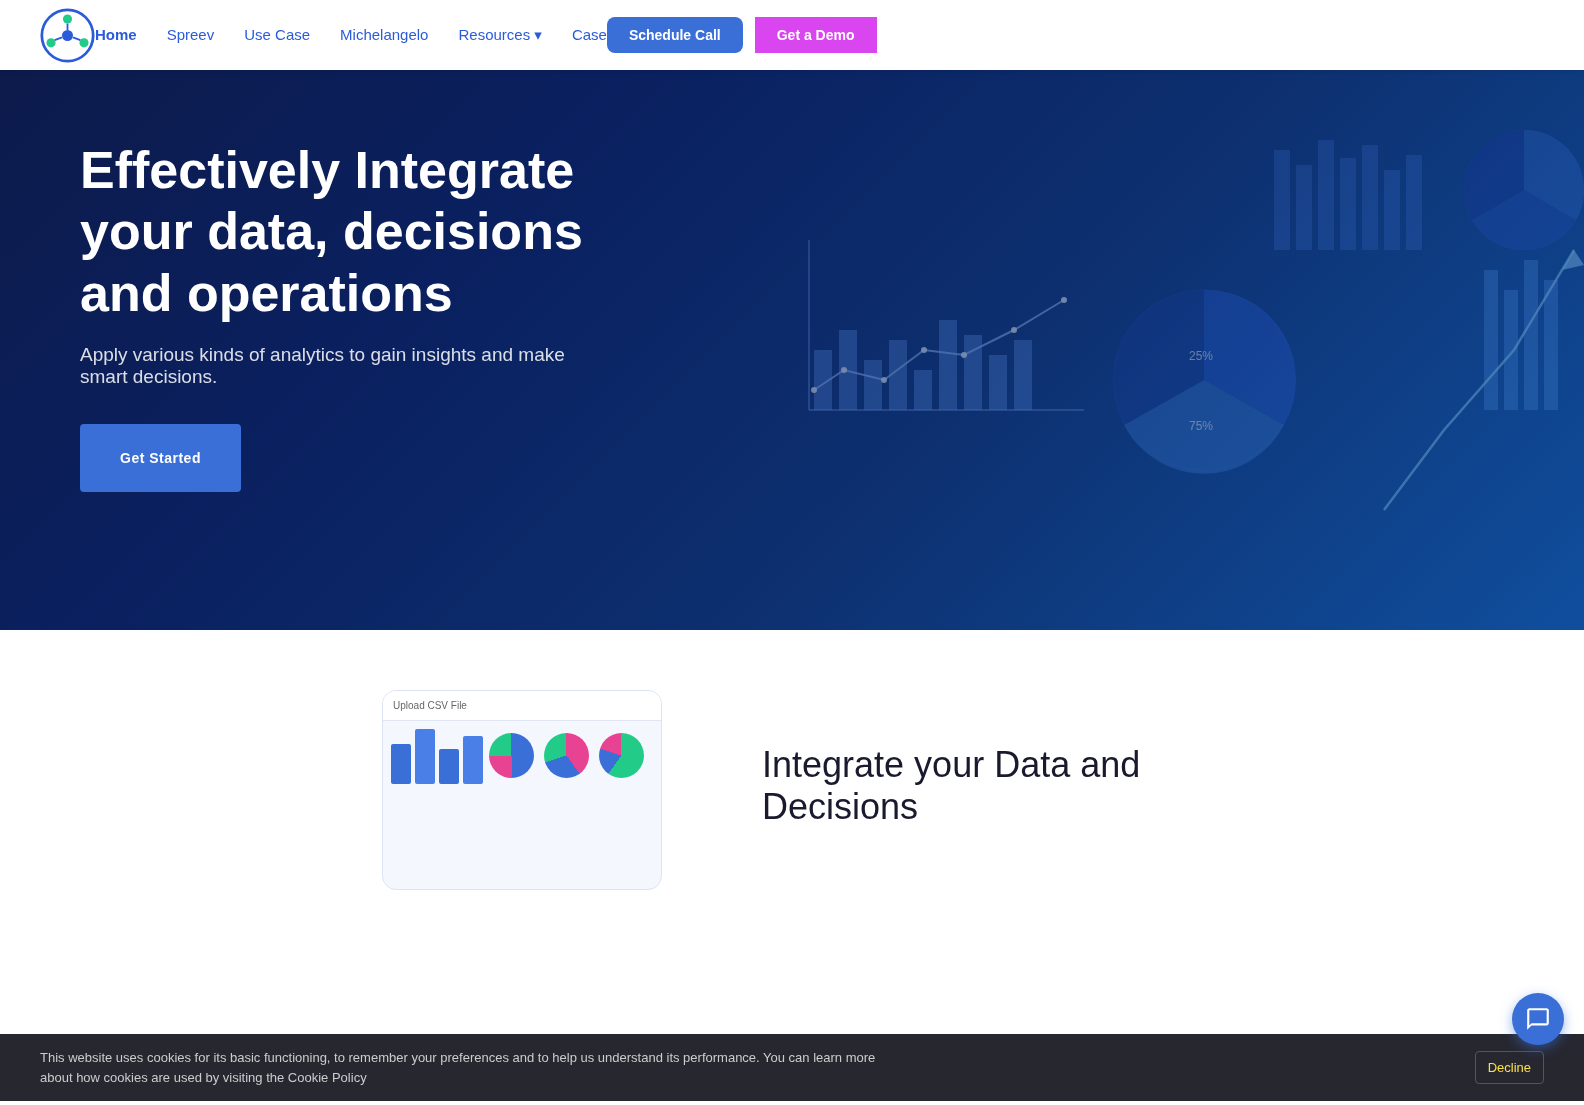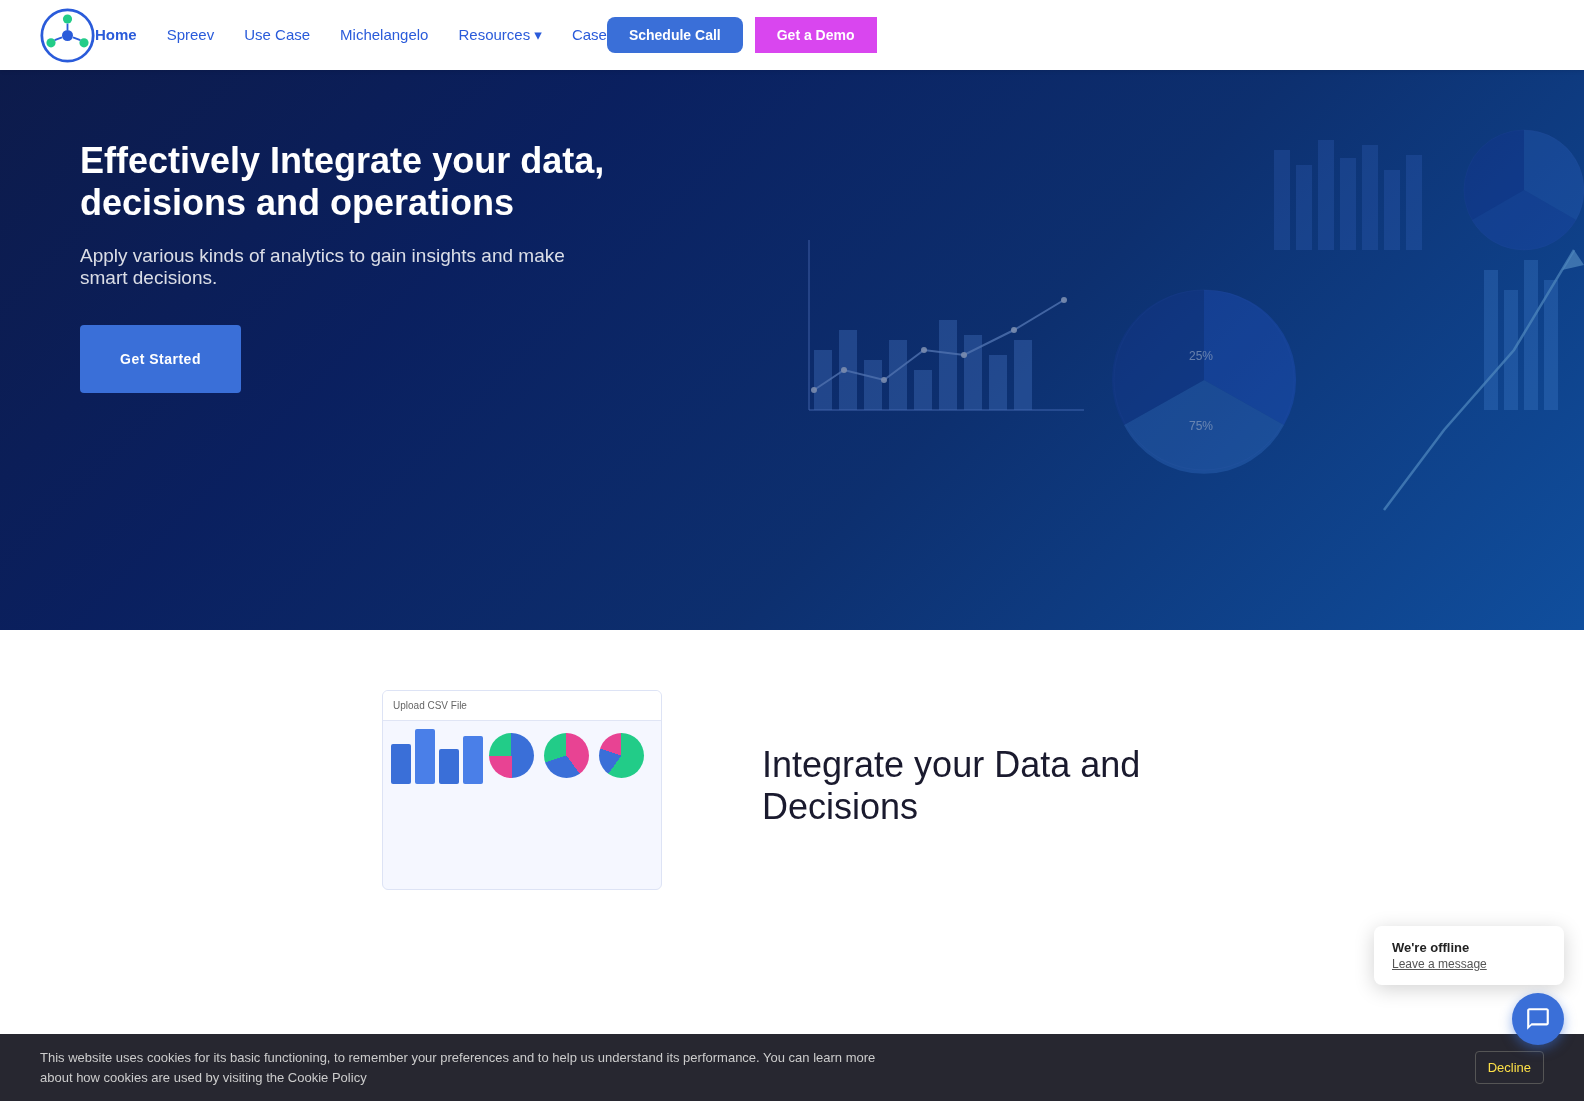--- a/index.html
+++ b/index.html
@@ -81,21 +81,21 @@
       background: linear-gradient(135deg, #0d1b4b 0%, #0a2060 30%, #0d3070 60%, #1050a0 100%);
       opacity: 0.97;
     }
     .hero-content {
       position: relative;
       z-index: 2;
       padding: 70px 80px;
       max-width: 740px;
     }
     .hero-title {
-      font-size: 36px;
+      font-size: 52px;
       font-weight: 800;
       color: #fff;
       line-height: 1.18;
       margin-bottom: 20px;
     }
     .hero-subtitle {
       font-size: 19px;
       color: rgba(255,255,255,0.85);
       margin-bottom: 36px;
       max-width: 520px;
@@ -123,21 +123,21 @@
       min-height: 280px;
     }
     .section-integrate-image {
       flex: 0 0 300px;
     }
     .dashboard-mock {
       width: 280px;
       height: 200px;
       background: #f5f7ff;
       border: 1px solid #dde3f5;
-      border-radius: 6px;
+      border-radius: 14px;
       position: relative;
       overflow: hidden;
     }
     .dashboard-mock-header {
       height: 30px;
       background: #fff;
       border-bottom: 1px solid #e0e5f5;
       display: flex;
       align-items: center;
       padding: 0 10px;
@@ -385,22 +385,18 @@
     <h2 class="section-integrate-title">Integrate your Data and Decisions</h2>
   </div>
 </section>
 
 <div class="cookie-bar">
   <span class="cookie-text">This website uses cookies for its basic functioning, to remember your preferences and to help us understand its performance. You can learn more about how cookies are used by visiting the Cookie Policy</span>
   <button class="btn-decline">Decline</button>
 </div>
 
 <div class="chat-widget">
-  <div class="chat-popup">
-    <div class="chat-popup-status">We're offline</div>
-    <div class="chat-popup-msg">Leave a message</div>
-  </div>
   <div class="chat-bubble">
     <svg viewBox="0 0 24 24" xmlns="http://www.w3.org/2000/svg">
       <path d="M20 2H4c-1.1 0-2 .9-2 2v18l4-4h14c1.1 0 2-.9 2-2V4c0-1.1-.9-2-2-2zm0 14H6l-2 2V4h16v12z"></path>
     </svg>
   </div>
 </div>
 
 </body></html>

